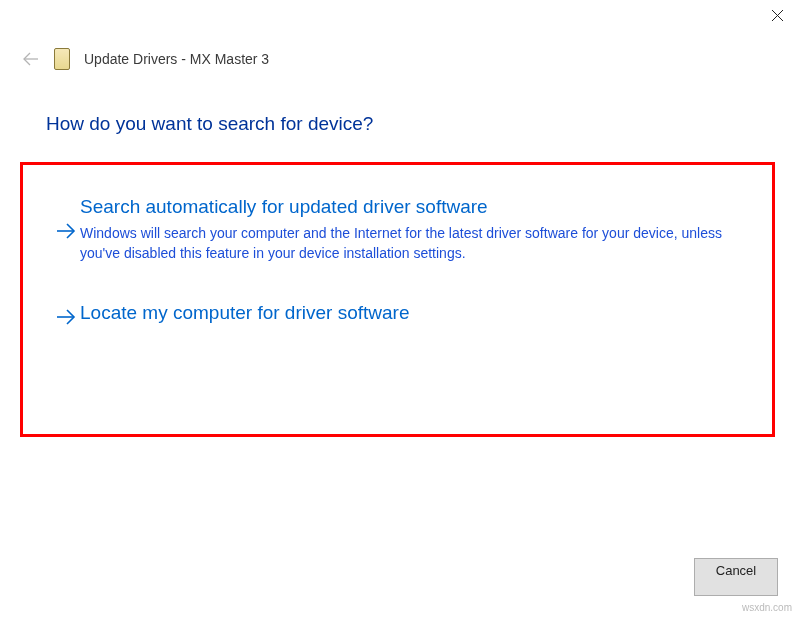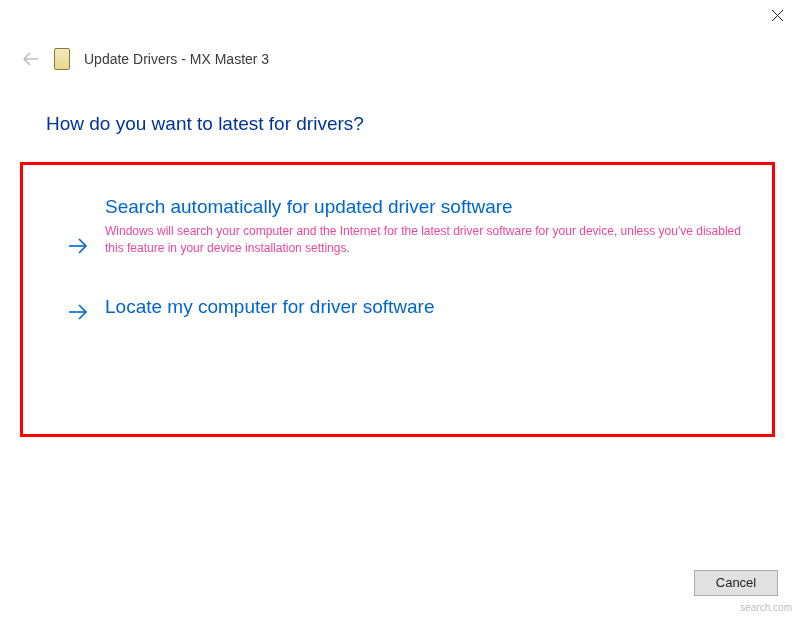--- a/index.html
+++ b/index.html
@@ -76,25 +76,25 @@
     .options-box {
       position: absolute;
       top: 162px;
       left: 20px;
       width: 755px;
       height: 275px;
       border: 3px solid #ff0000;
       padding-top: 30px;
     }
     .option {
-      padding: 0 0 38px 44px;
+      padding: 0 0 38px 32px;
       cursor: pointer;
       display: flex;
-      align-items: flex-end;
-      gap: 16px;
+      align-items: center;
+      gap: 3px;
     }
     .arrow-icon {
       flex-shrink: 0;
       width: 22px;
       height: 22px;
       margin-top: 3px;
       display: flex;
       align-items: center;
       justify-content: center;
     }
@@ -103,32 +103,32 @@
       padding-right: 30px;
     }
     .option-title {
       font-size: 19px;
       color: #0066cc;
       font-weight: 400;
       line-height: 1.3;
       margin-bottom: 3px;
     }
     .option-desc {
-      font-size: 12px;
-      color: #ec4899;
+      font-size: 14px;
+      color: #1d4ed8;
       line-height: 1.45;
     }
     .footer {
       position: absolute;
       bottom: 22px;
       right: 22px;
     }
     .cancel-btn {
       width: 84px;
-      height: 26px;
+      height: 38px;
       background: #e1e1e1;
       border: 1px solid #adadad;
       font-size: 13px;
       color: #222;
       cursor: pointer;
       text-align: center;
       line-height: 24px;
     }
     .watermark {
       position: absolute;
@@ -154,21 +154,21 @@
   <div class="back-arrow">
     <svg viewBox="0 0 18 18" stroke="#777" stroke-width="1.3" fill="none">
       <line x1="2" y1="9" x2="16" y2="9"></line>
       <polyline points="8,3 2,9 8,15"></polyline>
     </svg>
   </div>
   <div class="device-icon"></div>
   <div class="header-text">Update Drivers - MX Master 3</div>
 </div>
 
-<div class="question">How do you want to latest for drivers?</div>
+<div class="question">How do you want to search for device?</div>
 
 <div class="options-box">
 
   <div class="option">
     <div class="arrow-icon">
       <svg viewBox="0 0 22 22" stroke="#0066cc" stroke-width="1.6" fill="none">
         <line x1="2" y1="11" x2="19" y2="11"></line>
         <polyline points="12,4 19,11 12,18"></polyline>
       </svg>
     </div>
@@ -189,13 +189,13 @@
       <div class="option-title">Locate my computer for driver software</div>
     </div>
   </div>
 
 </div>
 
 <div class="footer">
   <div class="cancel-btn">Cancel</div>
 </div>
 
-<div class="watermark">search.com</div>
+<div class="watermark">wsxdn.com</div>
 
 </body></html>

